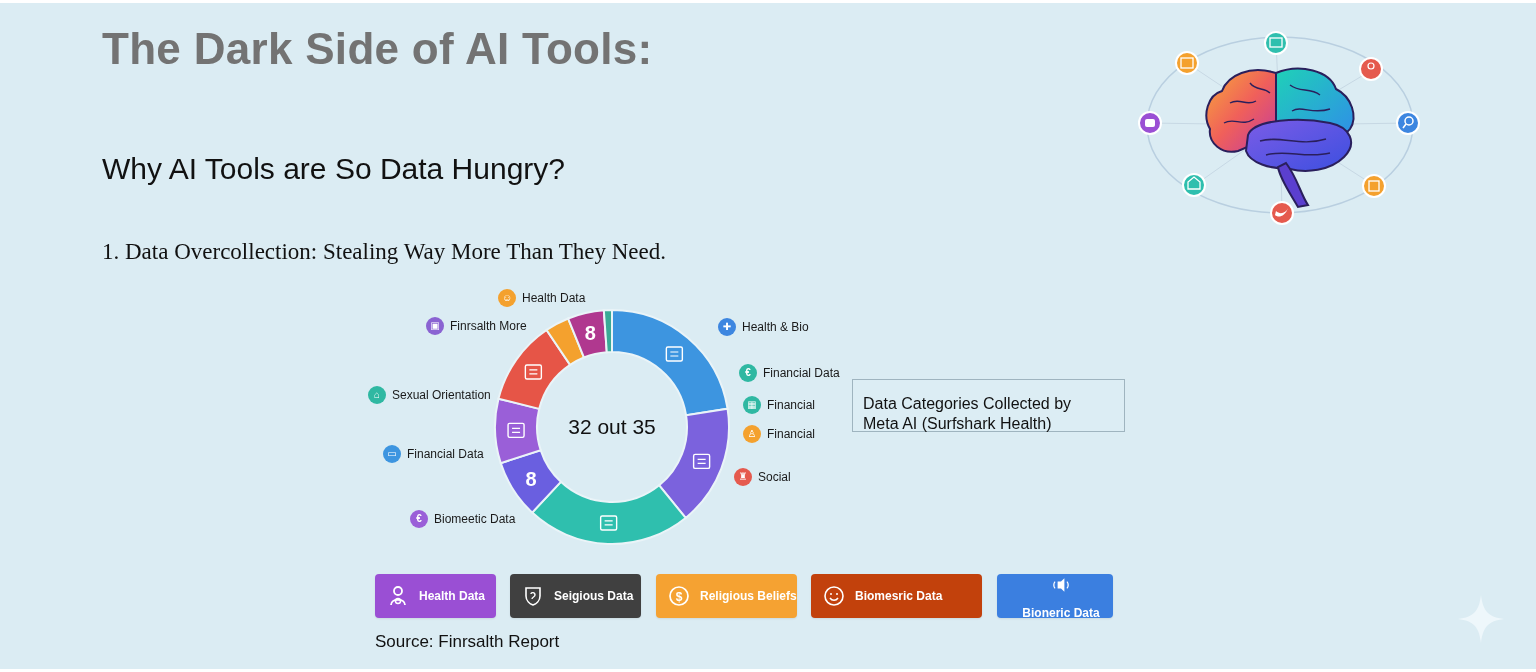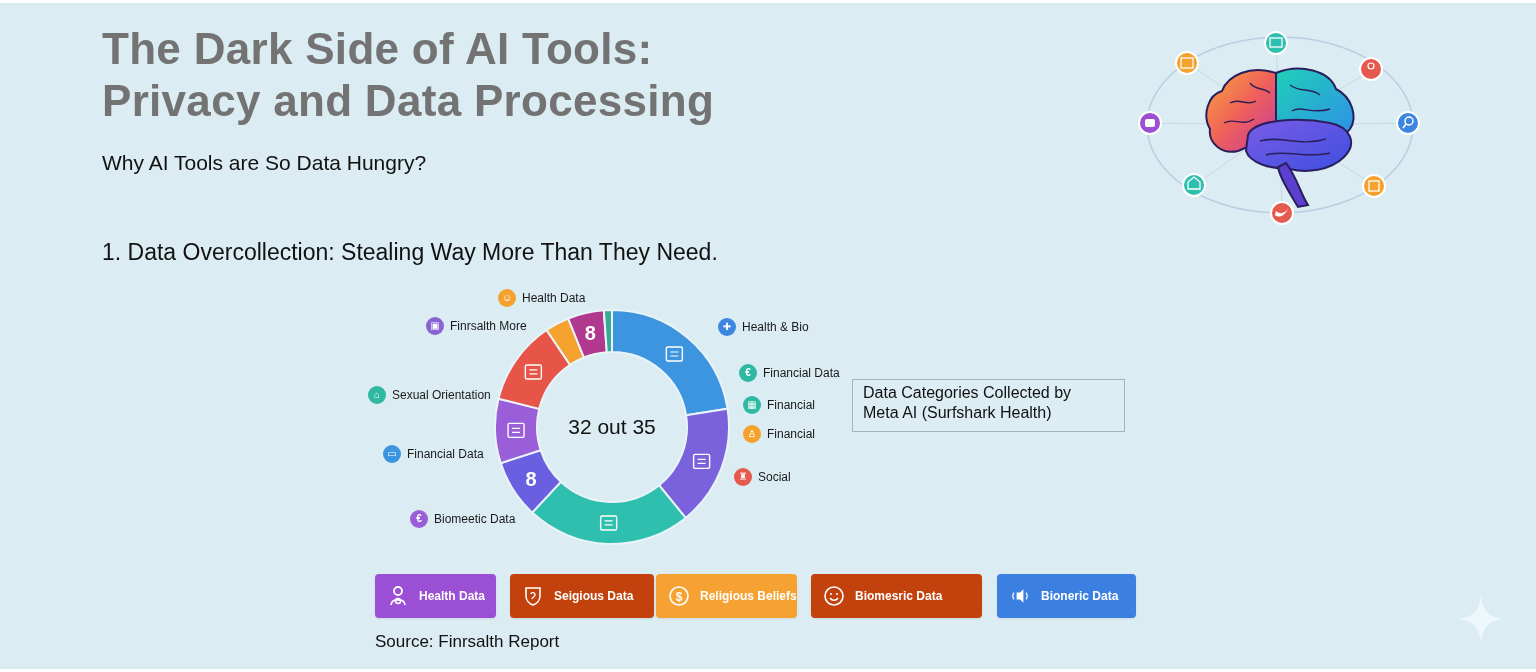--- a/index.html
+++ b/index.html
@@ -13,68 +13,67 @@
   .slide {
     position: absolute; left: 0; top: 3px; width: 1536px; height: 666px;
     background: #dbecf3;
   }
   .title {
     position: absolute; left: 102px; top: 20px;
     font-size: 44px; font-weight: 700; line-height: 52px; color: #737373;
     letter-spacing: 0.3px;
   }
   .subtitle {
-    position: absolute; left: 102px; top: 144px;
-    font-size: 21px; color: #111; line-height: 32px;
+    position: absolute; left: 102px; top: 150px;
+    font-size: 30px; color: #111; line-height: 32px;
   }
   .section-heading {
     position: absolute; left: 102px; top: 234px;
-    font-size: 23px; color: #111; line-height: 30px;
+    font-size: 23px; color: #111; line-height: 30px; font-family: Liberation Serif, serif;
   }
   .brain-wrap { position: absolute; left: 1130px; top: 20px; width: 300px; height: 210px; }
   .donut-wrap { position: absolute; left: 490px; top: 302px; width: 244px; height: 244px; }
   .donut-center {
     position: absolute; left: 0; top: 0; width: 244px; height: 244px;
     display: flex; align-items: center; justify-content: center;
     font-size: 21px; font-weight: 400; color: #111;
   }
   .label {
     position: absolute; display: flex; align-items: center; gap: 6px;
     font-size: 12px; color: #1a1a1a; white-space: nowrap;
   }
   .label .dot {
     width: 18px; height: 18px; border-radius: 50%;
     display: inline-flex; align-items: center; justify-content: center;
     color: #fff; font-size: 10px; font-weight: 700; line-height: 1;
   }
   .caption-box {
     position: absolute; left: 852px; top: 376px; width: 273px; height: 53px;
     border: 1px solid #9fb4bf; background: #dcedf4;
-    padding: 3px 10px; font-size: 16px; line-height: 20px; color: #111;
+    padding: 14px 10px; font-size: 16px; line-height: 20px; color: #111;
   }
   .chip {
     position: absolute; top: 571px; height: 44px; border-radius: 4px;
     display: flex; align-items: center; gap: 10px; padding-left: 12px;
     color: #fff; font-size: 12px; font-weight: 700;
     box-shadow: 0 1px 2px rgba(0,0,0,0.08);
   }
   .chip .ci { width: 22px; height: 22px; display: inline-flex; align-items: center; justify-content: center; }
   .source {
     position: absolute; left: 375px; top: 629px; font-size: 17px; color: #111;
   }
   .sparkle { position: absolute; left: 1456px; top: 590px; width: 50px; height: 52px; }
 </style>
 </head>
 <body>
 
 <div class="slide">
 
   <div class="title">
     <div>The Dark Side of AI Tools:</div>
-    <div>Privacy and Data Processing</div>
   </div>
 
   <div class="subtitle">Why AI Tools are So Data Hungry?</div>
 
   <div class="section-heading">1. Data Overcollection: Stealing Way More Than They Need.</div>
 
   <div class="brain-wrap">
     <svg width="300" height="210" viewBox="0 0 300 210">
       <defs>
         <linearGradient id="lb" x1="0" y1="0" x2="1" y2="1">
@@ -229,21 +228,21 @@
   <div class="chip" style="left:375px; width:121px; background:#9a4fd4;">
     <span class="ci">
       <svg width="20" height="22" viewBox="0 0 20 22">
           <circle cx="10" cy="6" r="4" fill="none" stroke="#fff" stroke-width="1.8"></circle>
           <path d="M3 20 C3 13 17 13 17 20" fill="none" stroke="#fff" stroke-width="1.8"></path>
           <circle cx="10" cy="16" r="2.5" fill="none" stroke="#fff" stroke-width="1.4"></circle>
         </svg>
     </span>
     <span>Health Data</span>
   </div>
-  <div class="chip" style="left:510px; width:144px; background:#c2410c;">
+  <div class="chip" style="left:510px; width:131px; background:#404040;">
     <span class="ci">
       <svg width="20" height="22" viewBox="0 0 20 22">
           <path d="M3 3 L17 3 L17 11 C17 16 13 19 10 20 C7 19 3 16 3 11 Z" fill="none" stroke="#fff" stroke-width="1.6"></path>
           <path d="M8 9 C8 7 12 7 12 10 C12 12 9 12 9 14" fill="none" stroke="#fff" stroke-width="1.4"></path>
         </svg>
     </span>
     <span>Seigious Data</span>
   </div>
   <div class="chip" style="left:656px; width:141px; background:#f5a232;">
     <span class="ci">
@@ -258,21 +257,21 @@
     <span class="ci">
       <svg width="22" height="22" viewBox="0 0 22 22">
           <circle cx="11" cy="11" r="9" fill="none" stroke="#fff" stroke-width="1.6"></circle>
           <circle cx="8" cy="9" r="1" fill="#fff"></circle>
           <circle cx="14" cy="9" r="1" fill="#fff"></circle>
           <path d="M7 13 C9 16 13 16 15 13" fill="none" stroke="#fff" stroke-width="1.5"></path>
         </svg>
     </span>
     <span>Biomesric Data</span>
   </div>
-  <div class="chip" style="left:997px; width:139px; background:#3b7fe0;">
+  <div class="chip" style="left:997px; width:116px; background:#3b7fe0;flex-direction:column;">
     <span class="ci">
       <svg width="26" height="22" viewBox="0 0 26 22">
           <path d="M9 7 L13 7 L17 3 L17 19 L13 15 L9 15 Z" fill="#fff"></path>
           <path d="M20 7 C22 9 22 13 20 15" fill="none" stroke="#fff" stroke-width="1.5"></path>
           <path d="M6 7 C4 9 4 13 6 15" fill="none" stroke="#fff" stroke-width="1.5"></path>
         </svg>
     </span>
     <span>Bioneric Data</span>
   </div>
 

